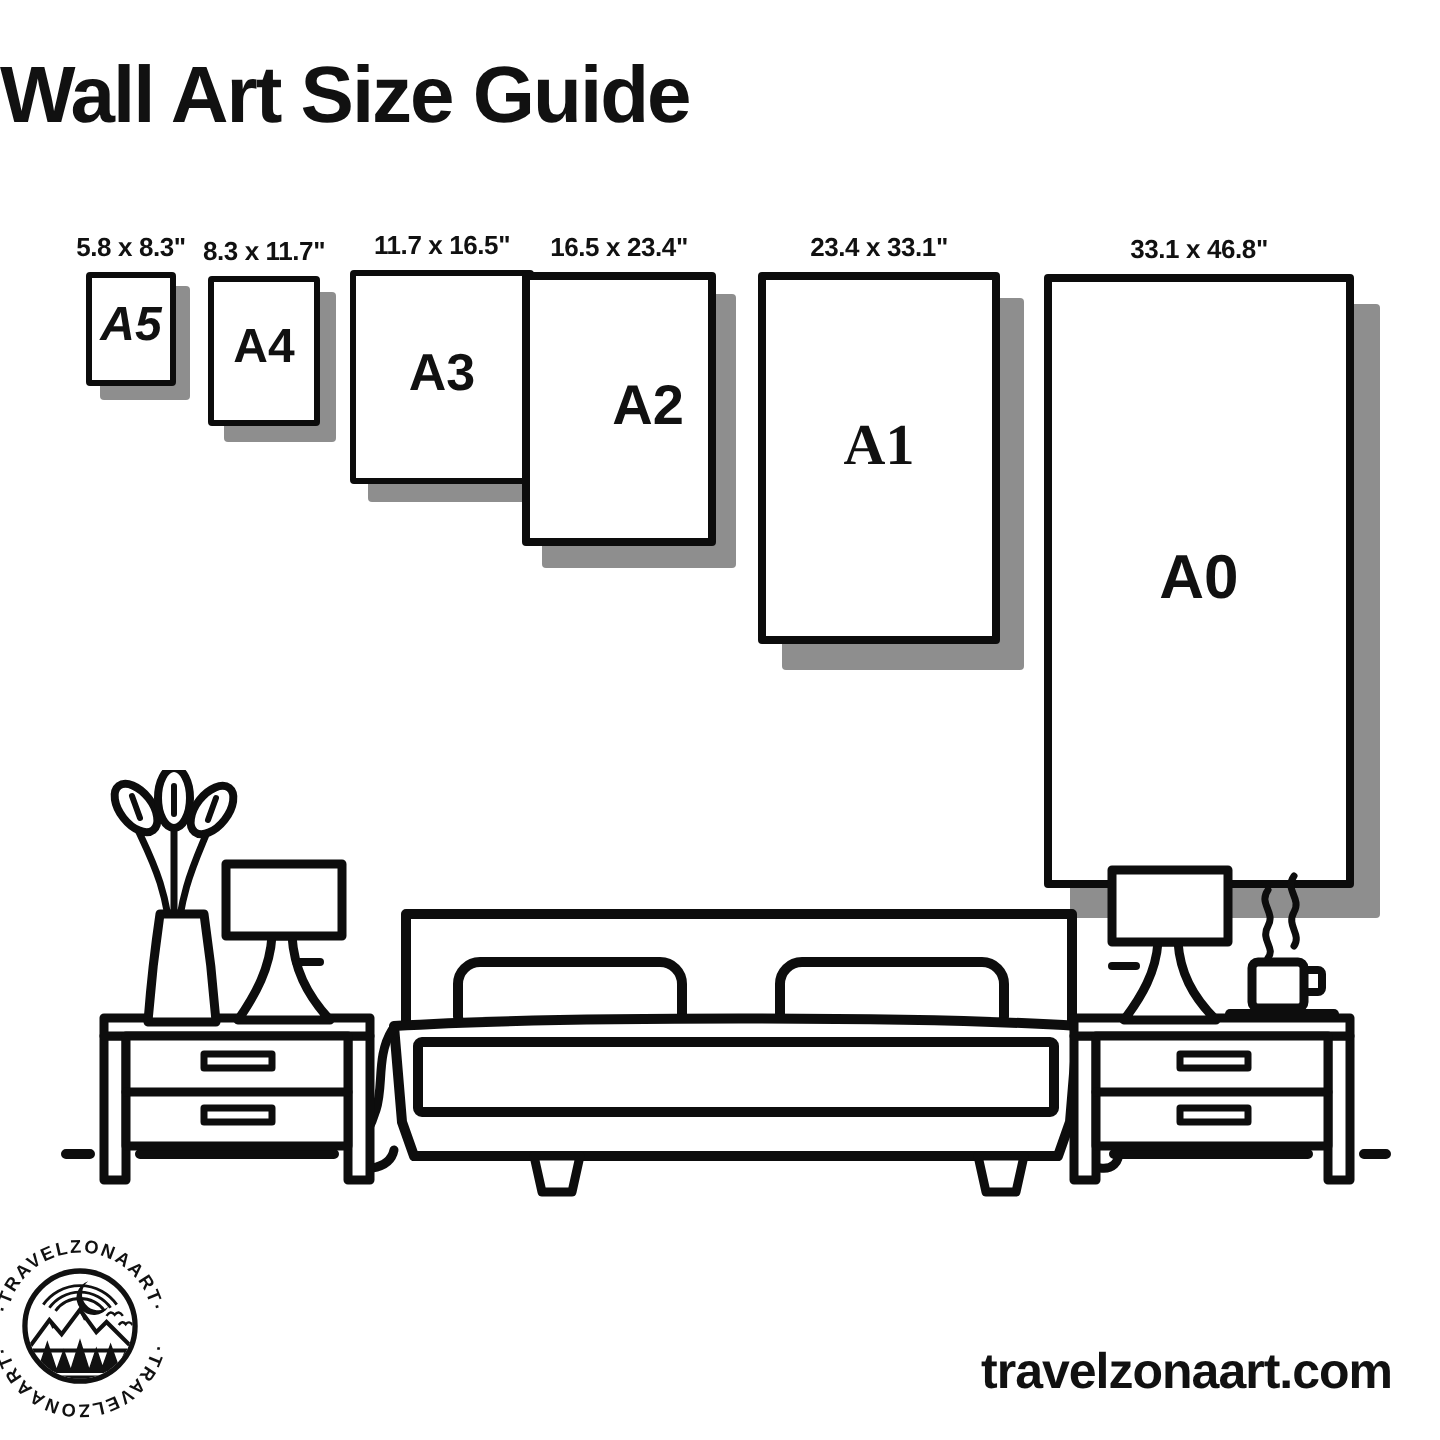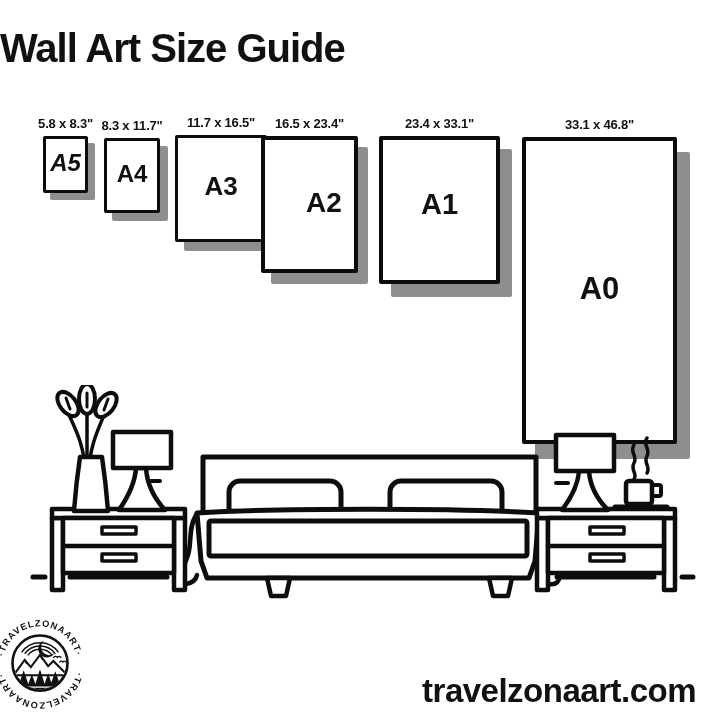--- a/index.html
+++ b/index.html
@@ -26,32 +26,32 @@
   }
   .letter{font-weight:700;color:#111;transform:translateY(-2px);}
   .f-a5{left:43px;top:136px;}  .f-a5 .paper{width:45px;height:57px;box-shadow:7px 7px 0 #8e8e8e;}
   .f-a5 .letter{font-size:24px;font-style:italic;}
   .f-a4{left:104px;top:138px;} .f-a4 .paper{width:56px;height:75px;box-shadow:8px 8px 0 #8e8e8e;text-align:right;}
   .f-a4 .letter{font-size:24px;}
   .f-a3{left:175px;top:135px;} .f-a3 .paper{width:92px;height:107px;box-shadow:9px 9px 0 #8e8e8e;}
   .f-a3 .letter{font-size:26px;}
   .f-a2{left:261px;top:136px;} .f-a2 .paper{width:97px;height:137px;border-width:4px;box-shadow:10px 11px 0 #8e8e8e;padding-left:29px;}
   .f-a2 .letter{font-size:28px;}
-  .f-a1{left:379px;top:136px;} .f-a1 .paper{width:121px;height:148px;border-width:4px;box-shadow:12px 13px 0 #8e8e8e;}
+  .f-a1{left:379px;top:136px;} .f-a1 .paper{width:121px;height:186px;border-width:4px;box-shadow:12px 13px 0 #8e8e8e;font-family:Liberation Serif, serif;}
   .f-a1 .letter{font-size:29px;transform:translateY(-6px);}
   .f-a0{left:522px;top:137px;} .f-a0 .paper{width:155px;height:307px;border-width:4px;box-shadow:13px 15px 0 #8e8e8e;text-align:center;}
   .f-a0 .letter{font-size:31px;}
   
   .scene{position:absolute;left:0;top:385px;width:720px;height:215px;}
   .scene *{vector-effect:none;}
   
   .logo{position:absolute;left:-11px;top:610px;width:102px;height:102px;}
   .site{
     position:absolute;right:24px;top:672px;
-    font-size:33px;font-weight:800;letter-spacing:-0.5px;color:#111;margin-left:28px;
+    font-size:25px;font-weight:800;letter-spacing:-0.5px;color:#111;margin-left:28px;
   }
 </style>
 </head>
 <body>
 
 <div class="title">Wall Art Size Guide</div>
 
 <div class="frame f-a5">
   <div class="dims">5.8 x 8.3"</div>
   <div class="paper">

